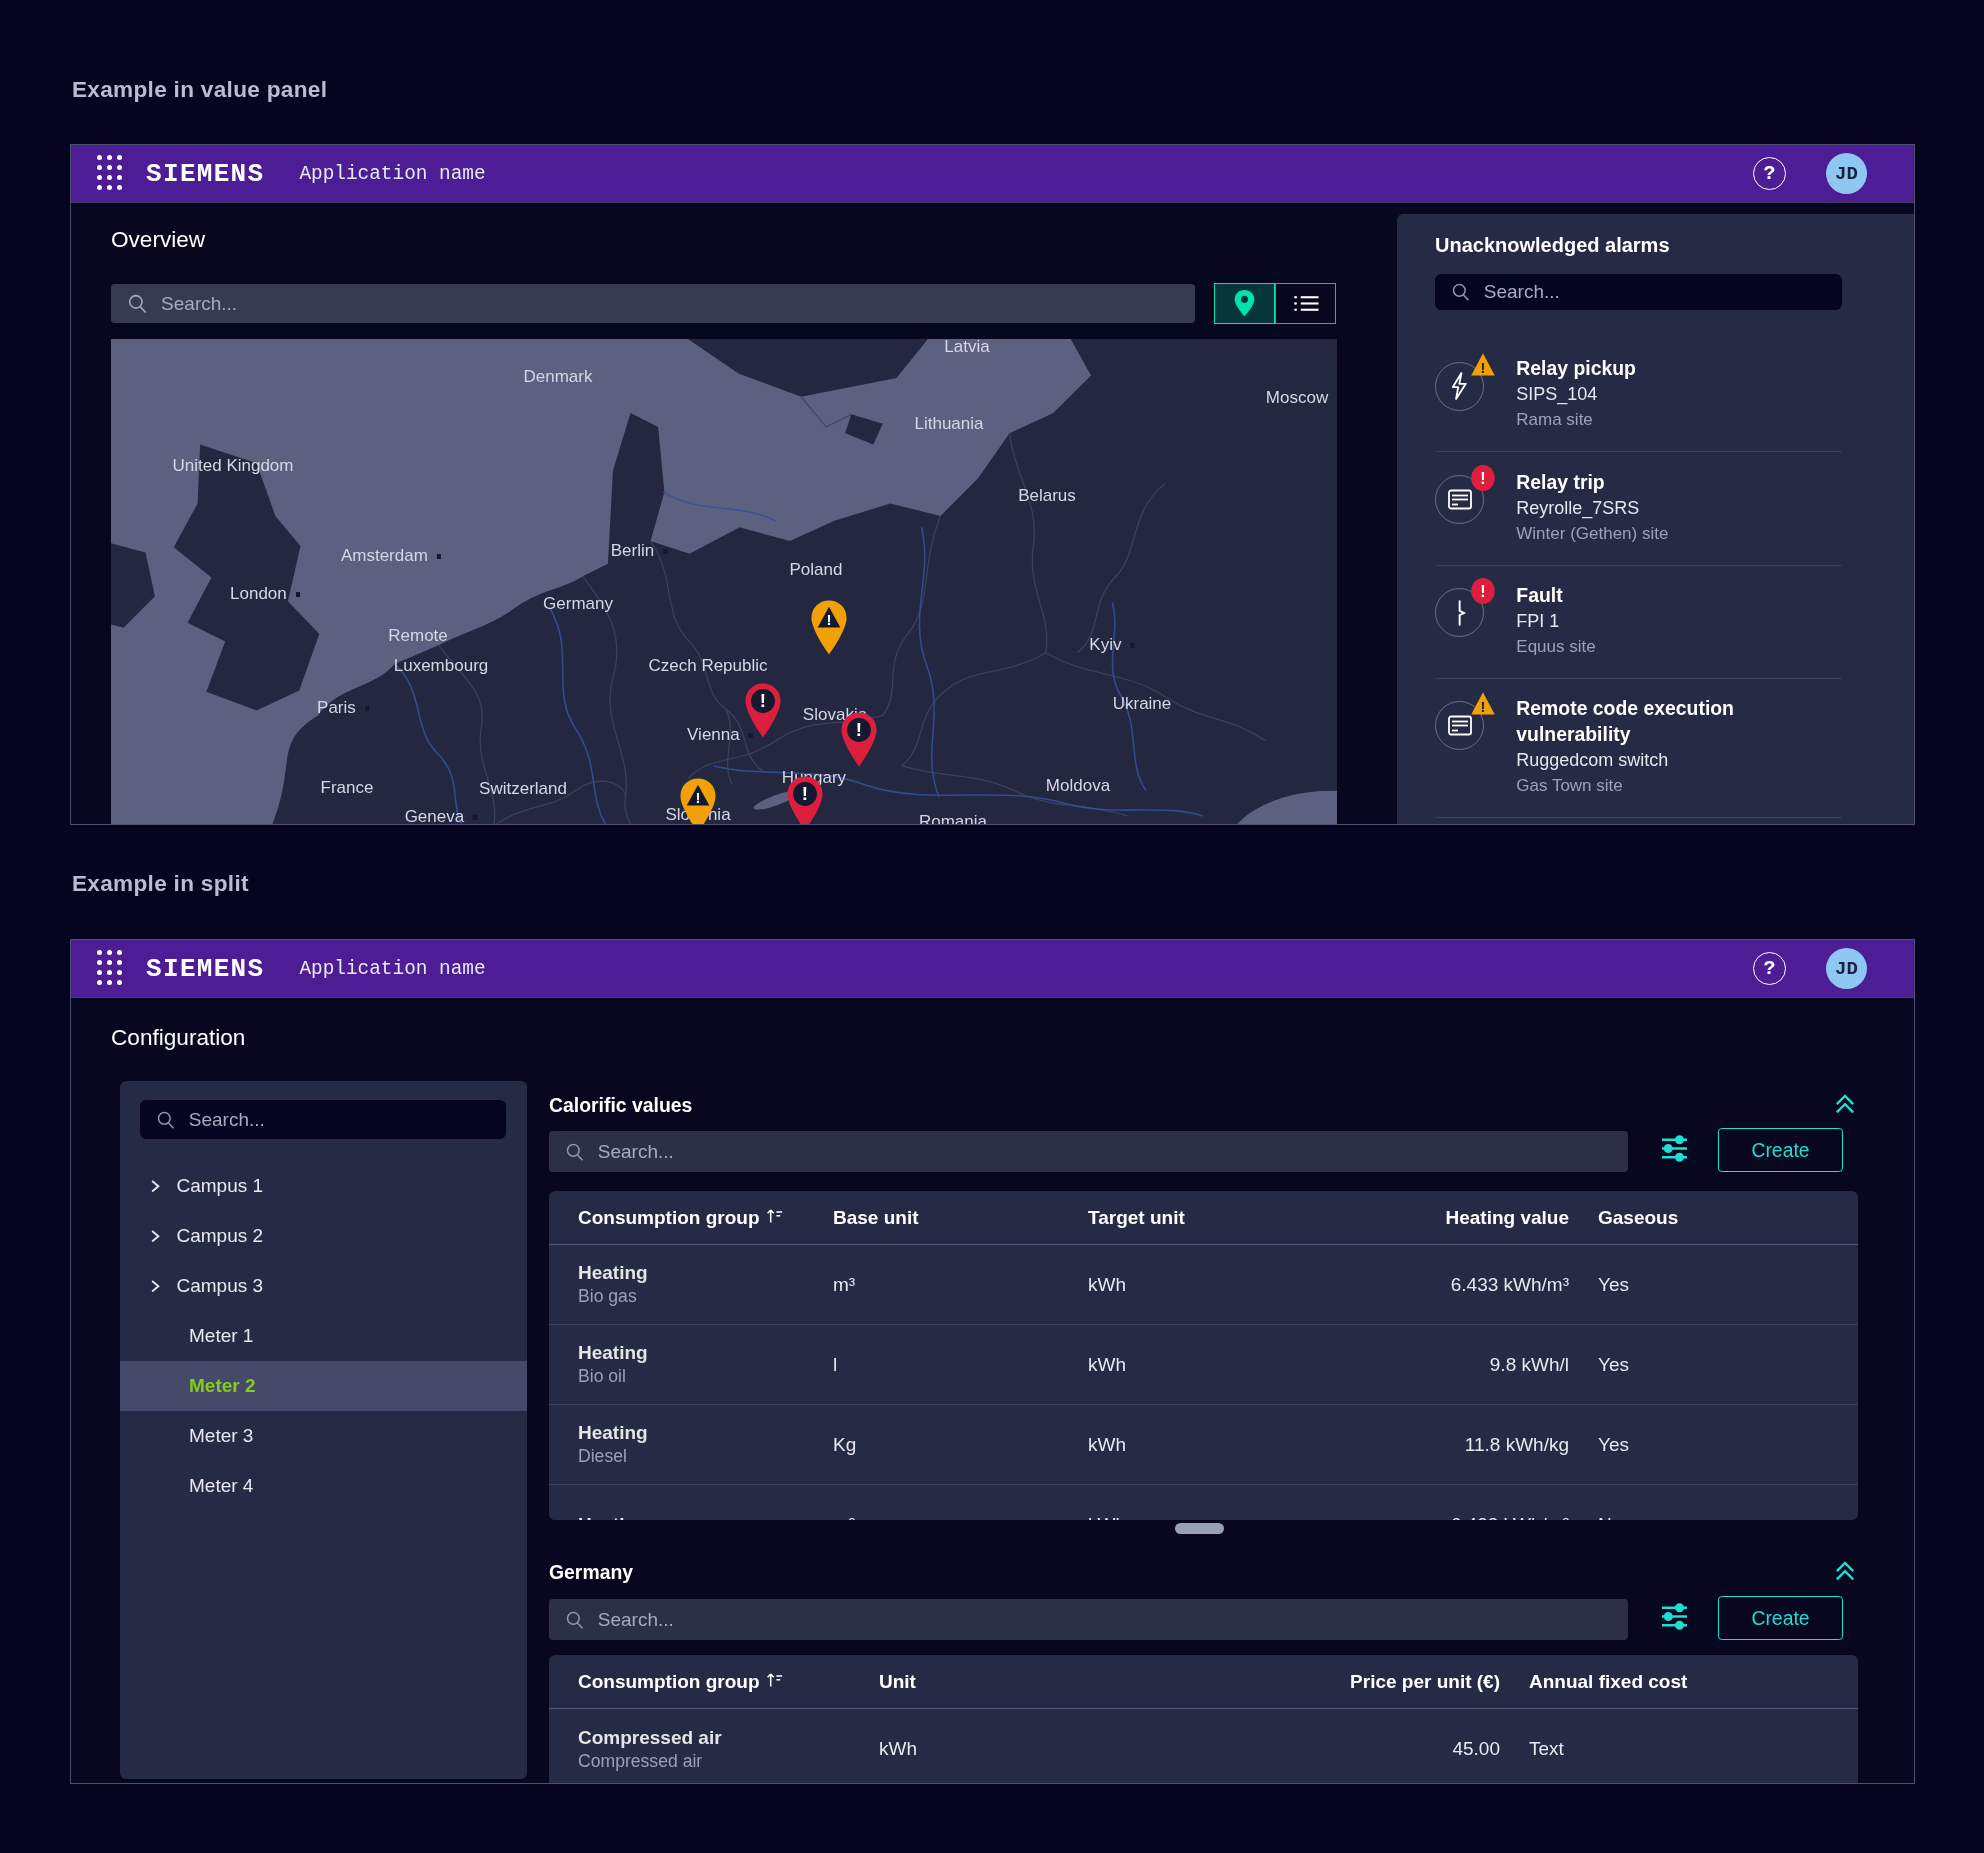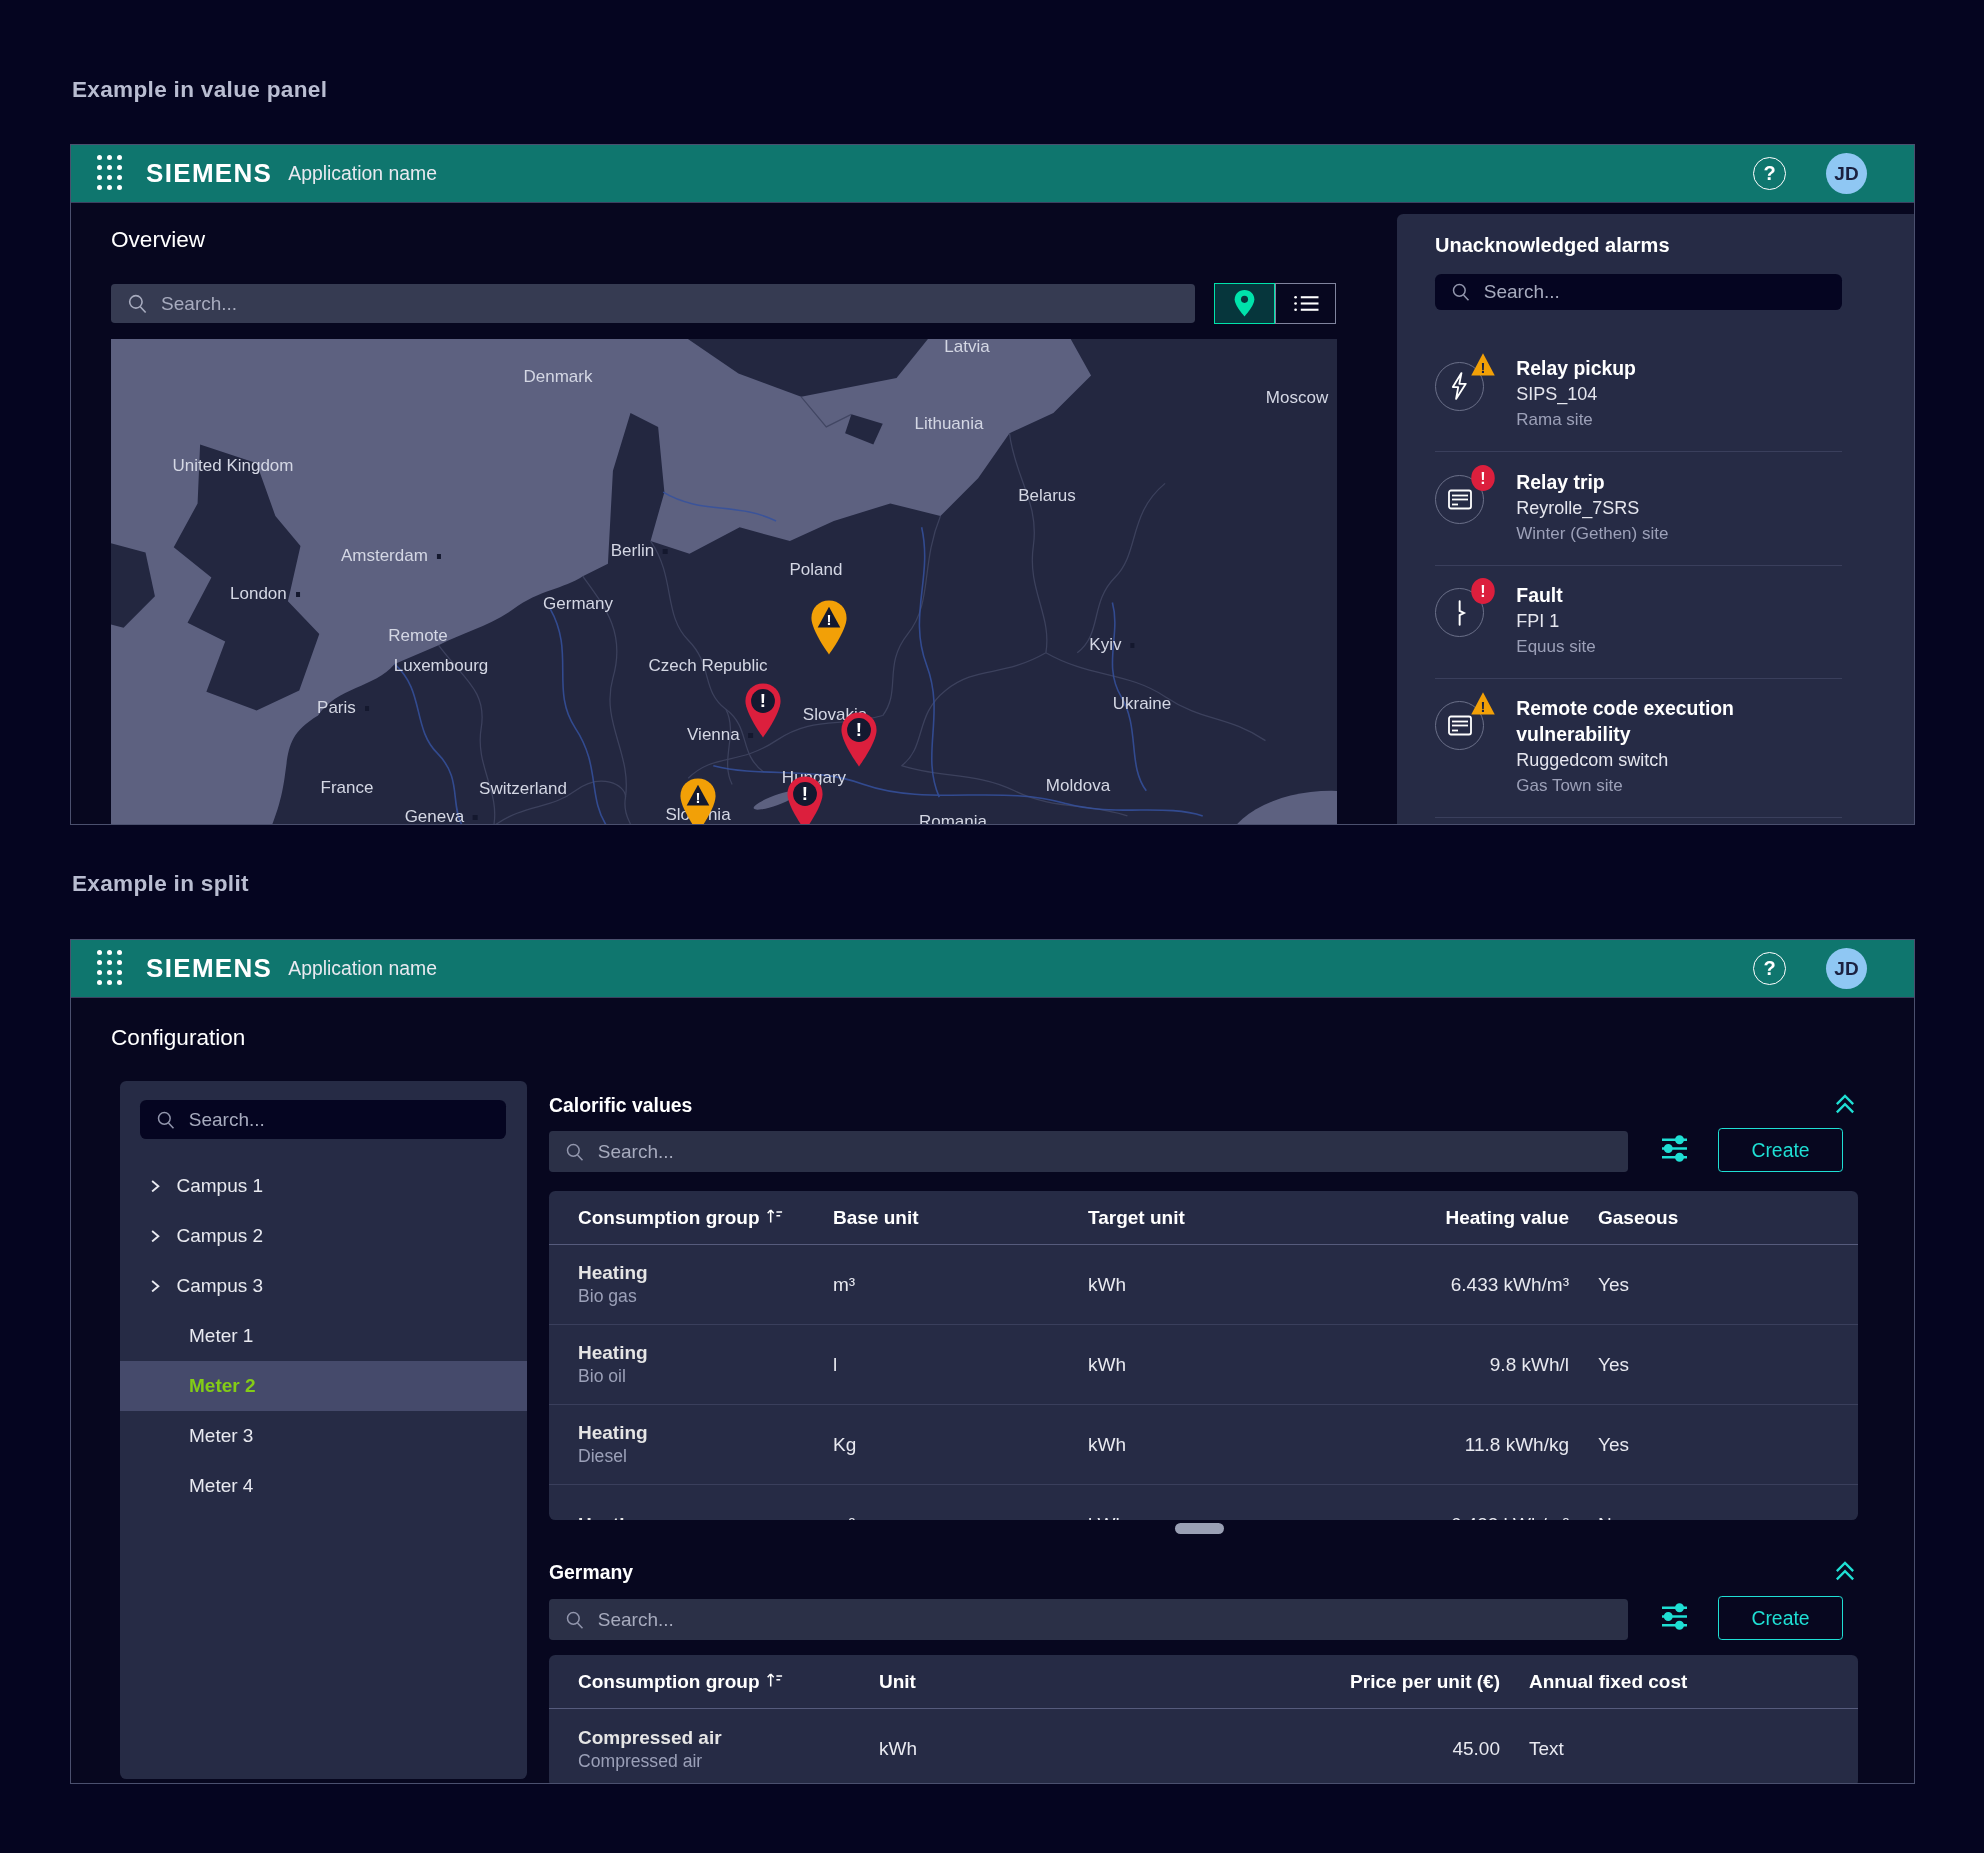--- a/index.html
+++ b/index.html
@@ -5,26 +5,26 @@
   * { margin:0; padding:0; box-sizing:border-box; }
   html,body { width:1985px; height:1853px; background:#050520; overflow:hidden;
               font-family:"Liberation Sans", sans-serif; color:#fff; }
   .page-label { position:absolute; left:72px; font-size:22.6px; font-weight:700; color:#b9bdd1; letter-spacing:0.3px; }
   #label1 { top:77px; } #label2 { top:871px; }
 
   .window { position:absolute; left:70px; width:1845px; border:1.3px solid #4b506e; background:#07071f; overflow:hidden; }
   #window1 { top:144px; height:681px; }
   #window2 { top:939px; height:845px; }
 
-  .app-header { position:relative; height:58px; background:#0f766e; border-bottom:0.6px solid #3c4160;
-                display:flex; align-items:center; }
+  .app-header { position:relative; height:58px; background:#4c1d95; border-bottom:0.6px solid #3c4160;
+                display:flex; align-items:center;font-family:Liberation Mono, monospace; }
   .grid-icon { margin-left:26px; display:grid; grid-template-columns:repeat(3,6.3px); grid-auto-rows:6.3px; gap:3.8px; }
   .grid-icon i { width:5px; height:5px; border-radius:50%; background:#fff; }
   .brand { margin-left:22.6px; font-size:26px; font-weight:800; letter-spacing:1.3px; color:#fff; }
-  .app-name { margin-left:16px; font-size:19.4px; color:#e8e9f0; }
+  .app-name { margin-left:35px; font-size:19.4px; color:#e8e9f0; }
   .header-right { position:absolute; right:47px; display:flex; align-items:center; gap:40px; }
   .help-icon { width:33px; height:33px; border:1.9px solid #fff; border-radius:50%; display:flex; align-items:center;
                justify-content:center; font-size:20px; font-weight:700; color:#fff; }
   .avatar { width:41px; height:41px; border-radius:50%; background:#8fc7f3; color:#1b2140; font-weight:700;
             font-size:19px; display:flex; align-items:center; justify-content:center; }
 
   .page-title { position:absolute; left:40px; font-size:22.6px; font-weight:400; color:#fff; }
   #window1 .page-title { top:82px; }
   #window2 .page-title { top:85px; }
 

